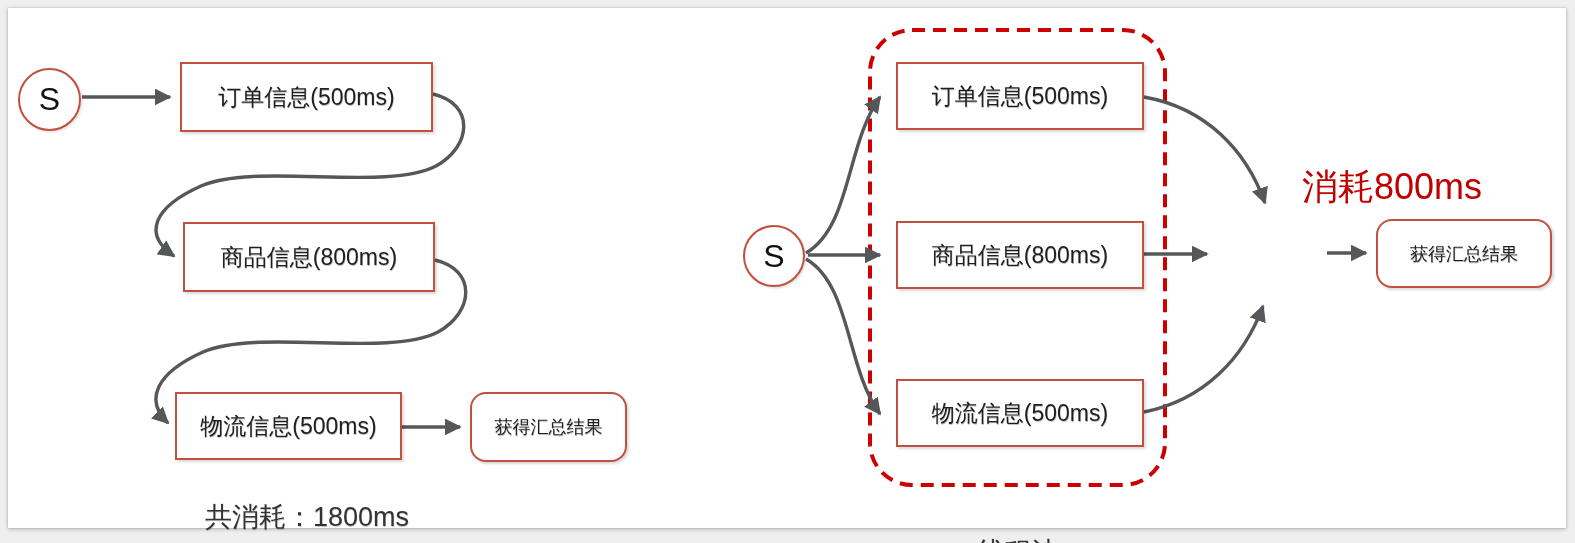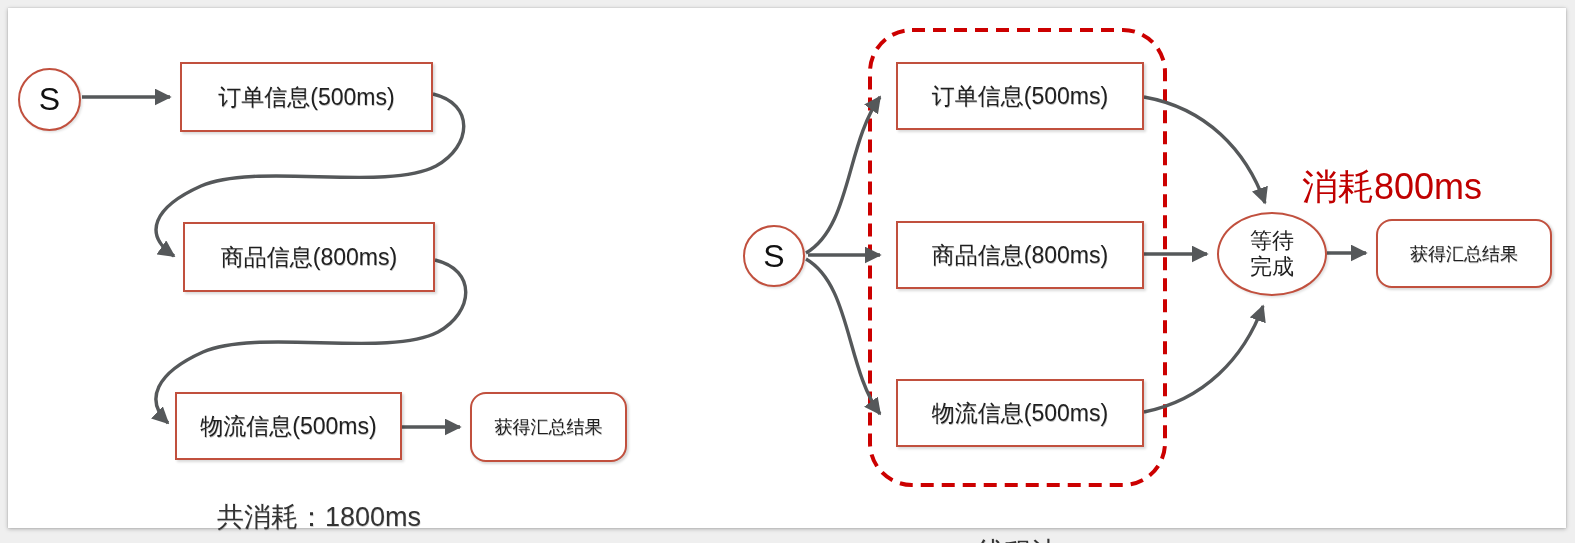--- a/index.html
+++ b/index.html
@@ -106,42 +106,38 @@
   </div>
 
   <div class="node pbox" style="left:167px;top:384px;width:227px;height:68px;">
     <span>物流信息(500ms)</span>
   </div>
 
   <div class="node rbox" style="left:462px;top:384px;width:157px;height:70px;">
     <span>获得汇总结果</span>
   </div>
 
-  <div class="caption" style="left:209px;top:491px;">共消耗：1800ms</div>
+  <div class="caption" style="left:197px;top:491px;">共消耗：1800ms</div>
 
   <div class="node circle" style="left:735px;top:217px;width:62px;height:62px;">
     <span>S</span>
   </div>
 
   <div class="node pbox" style="left:888px;top:54px;width:248px;height:68px;">
     <span>订单信息(500ms)</span>
   </div>
 
   <div class="node pbox" style="left:888px;top:213px;width:248px;height:68px;">
     <span>商品信息(800ms)</span>
   </div>
 
   <div class="node pbox" style="left:888px;top:371px;width:248px;height:68px;">
     <span>物流信息(500ms)</span>
   </div>
 
-  <div class="node ellipse" style="left:1209px;top:204px;width:110px;height:84px;">
-    <span>等待</span>
-    <span>完成</span>
-  </div>
 
   <div class="cost" style="left:1294px;top:155px;">消耗800ms</div>
 
   <div class="node rbox" style="left:1368px;top:211px;width:176px;height:69px;">
     <span>获得汇总结果</span>
   </div>
 
   <div class="caption" style="left:969px;top:489px;margin-top:37px;">线程池</div>
 
 </div>

